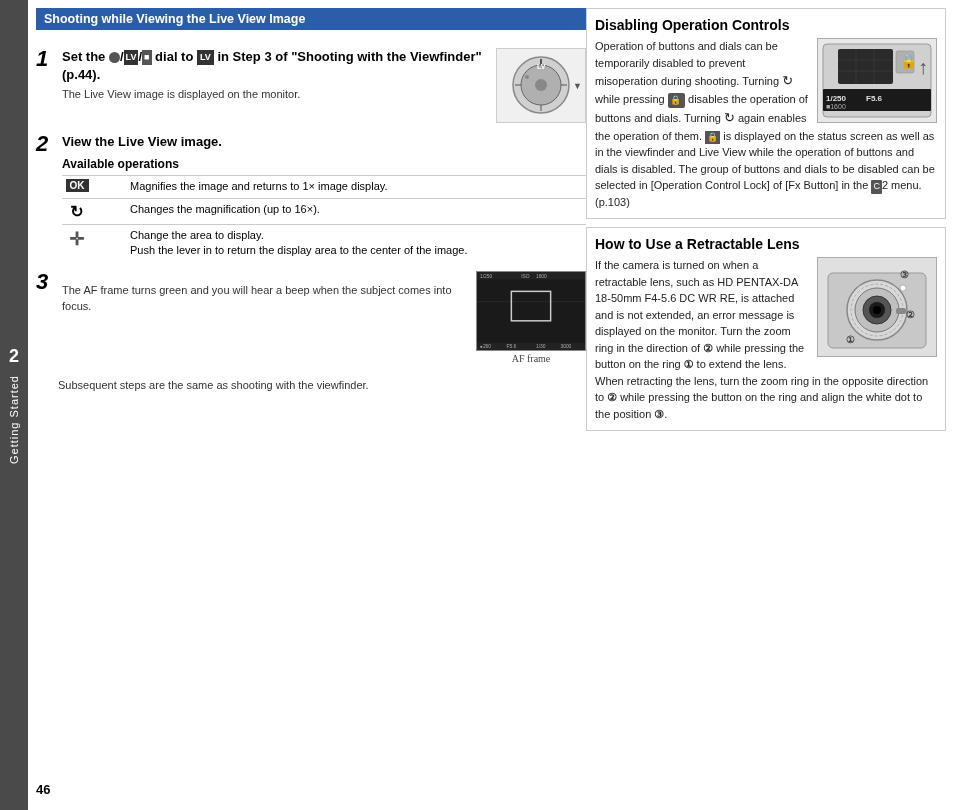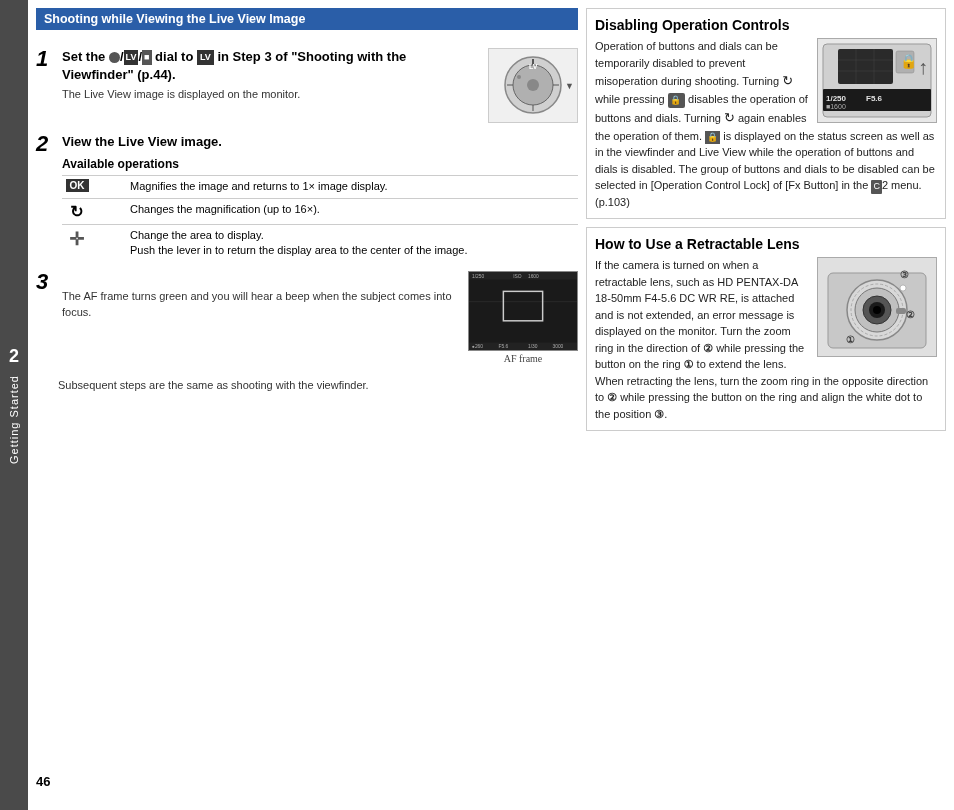--- a/index.html
+++ b/index.html
@@ -44,21 +44,21 @@
       flex: 1;
       display: flex;
       flex-direction: column;
     }
 
     
     .columns {
       display: flex;
       flex: 1;
       padding: 8px;
-      gap: 8px;
+      gap: 0;
     }
 
     
     .left-col {
       flex: 1;
       display: flex;
       flex-direction: column;
       gap: 10px;
     }
 
@@ -233,21 +233,21 @@
       border: 1px solid #aaa;
       display: flex;
       align-items: center;
       justify-content: center;
       overflow: hidden;
       position: relative;
     }
 
     
     .page-number {
-      padding: 4px 8px 21px 8px;
+      padding: 4px 8px 13px 8px;
       font-size: 13px;
       font-weight: bold;
     }
 
     
     .viewfinder-svg {
       width: 118px;
       height: 83px;
     }
 
@@ -344,21 +344,21 @@
               <div class="op-text">Change the area to display.<br>Push the lever in to return the display area to the center of the image.</div>
             </div>
           </div>
         </div>
       </div>
 
       <div class="step">
         <div class="step-number">3</div>
         <div class="step3-area">
           <div class="step3-content">
-            <div class="step-sub" style="margin-top:18px;">The AF frame turns green and you will hear a beep when the subject comes into focus.</div>
+            <div class="step-sub" style="margin-top:12px;">The AF frame turns green and you will hear a beep when the subject comes into focus.</div>
           </div>
 
           <div class="step3-img-container">
             <div class="step3-img">
               <svg width="110" height="80" viewBox="0 0 110 80">
 
                 <rect width="110" height="80" fill="#1a1a1a"></rect>
 
                 <rect x="0" y="30" width="110" height="1" fill="#2a2a2a"></rect>
 

